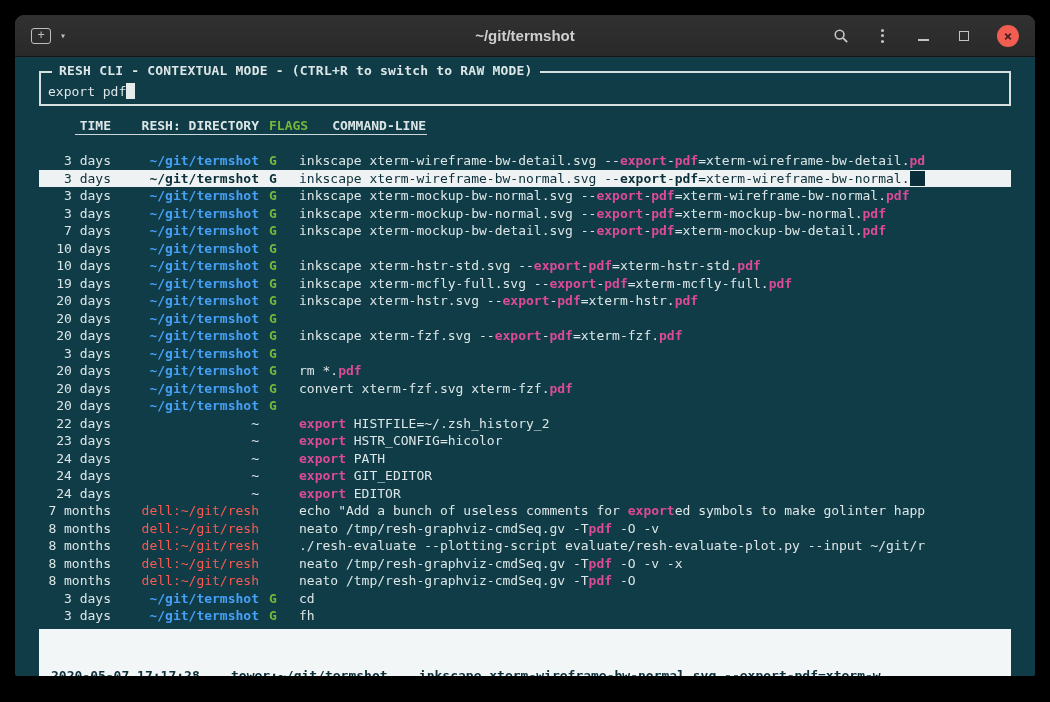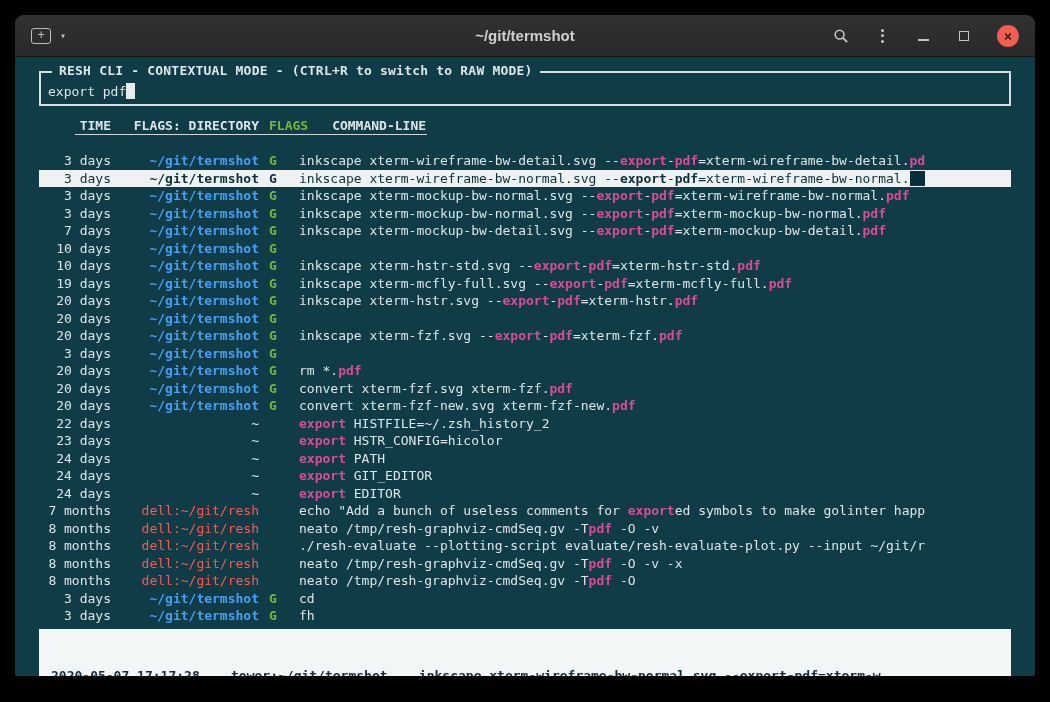--- a/index.html
+++ b/index.html
@@ -112,21 +112,21 @@
 
   <div class="terminal">
 
     <div class="searchbox">
       <div class="legend">RESH CLI - CONTEXTUAL MODE - (CTRL+R to switch to RAW MODE)</div>
       <div class="query"><span>export pdf</span><span class="cursor"></span></div>
     </div>
 
     <div class="thead">
       <span class="col c-time">TIME</span>
-      <span class="col c-host">FLAGS: DIRECTORY</span>
+      <span class="col c-host">RESH: DIRECTORY</span>
       <span class="col c-flag">FLAGS</span>
       <span class="col c-cmd">COMMAND-LINE</span>
     </div>
 
     <div class="rows">
         <div class="row">
           <span class="col c-time">3 days</span>
           <span class="col c-host host-local">~/git/termshot</span>
           <span class="col c-flag">G</span>
           <span class="col c-cmd">inkscape xterm-wireframe-bw-detail.svg --<span class="m">export</span>-<span class="m">pdf</span>=xterm-wireframe-bw-detail.<span class="m">pd</span></span>
@@ -203,21 +203,20 @@
         <div class="row">
           <span class="col c-time">20 days</span>
           <span class="col c-host host-local">~/git/termshot</span>
           <span class="col c-flag">G</span>
           <span class="col c-cmd">convert xterm-fzf.svg xterm-fzf.<span class="m">pdf</span></span>
         </div>
         <div class="row">
           <span class="col c-time">20 days</span>
           <span class="col c-host host-local">~/git/termshot</span>
           <span class="col c-flag">G</span>
-          <span class="col c-cmd">convert xterm-fzf-new.svg xterm-fzf-new.<span class="m">pdf</span></span>
         </div>
         <div class="row">
           <span class="col c-time">22 days</span>
           <span class="col c-host host-plain">~</span>
           <span class="col c-flag"></span>
           <span class="col c-cmd"><span class="m">export</span> HISTFILE=~/.zsh_history_2</span>
         </div>
         <div class="row">
           <span class="col c-time">23 days</span>
           <span class="col c-host host-plain">~</span>

